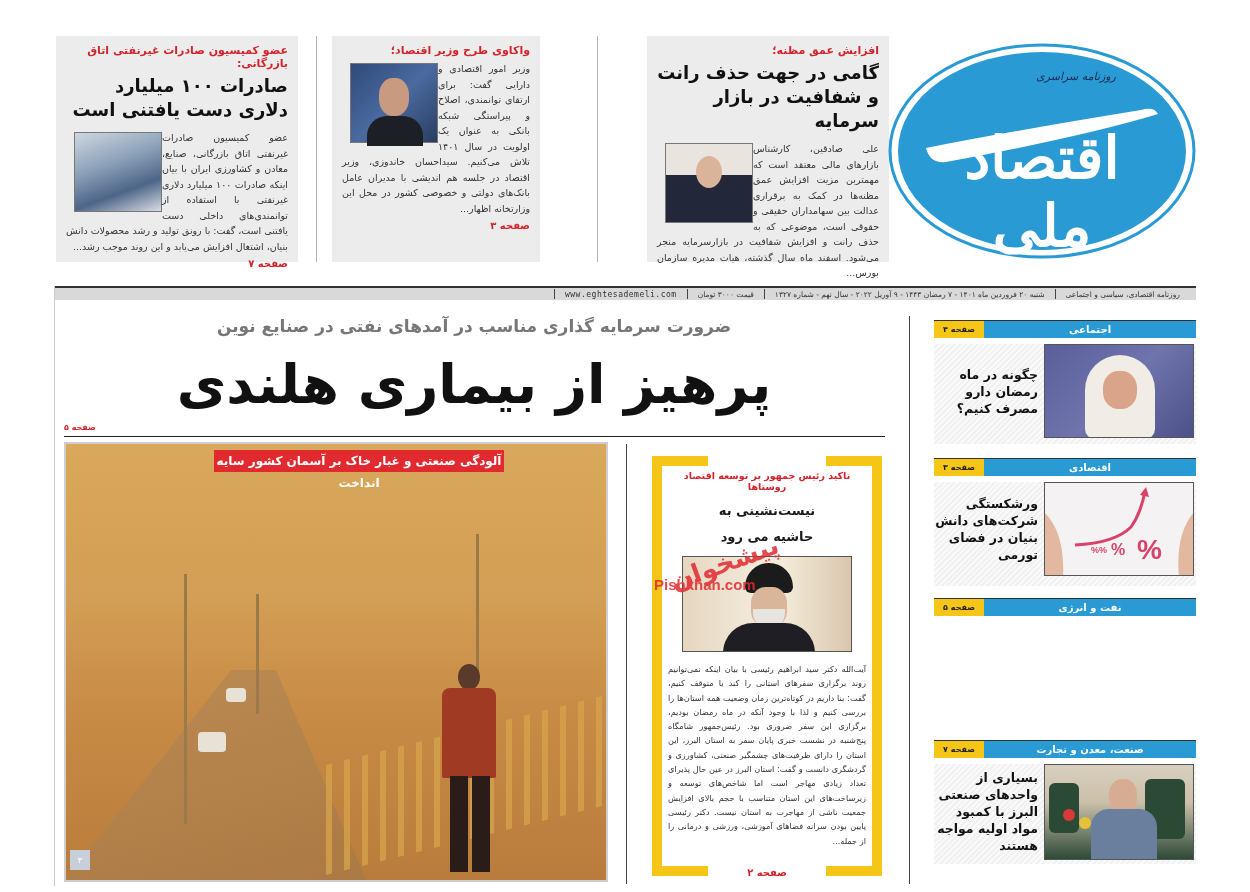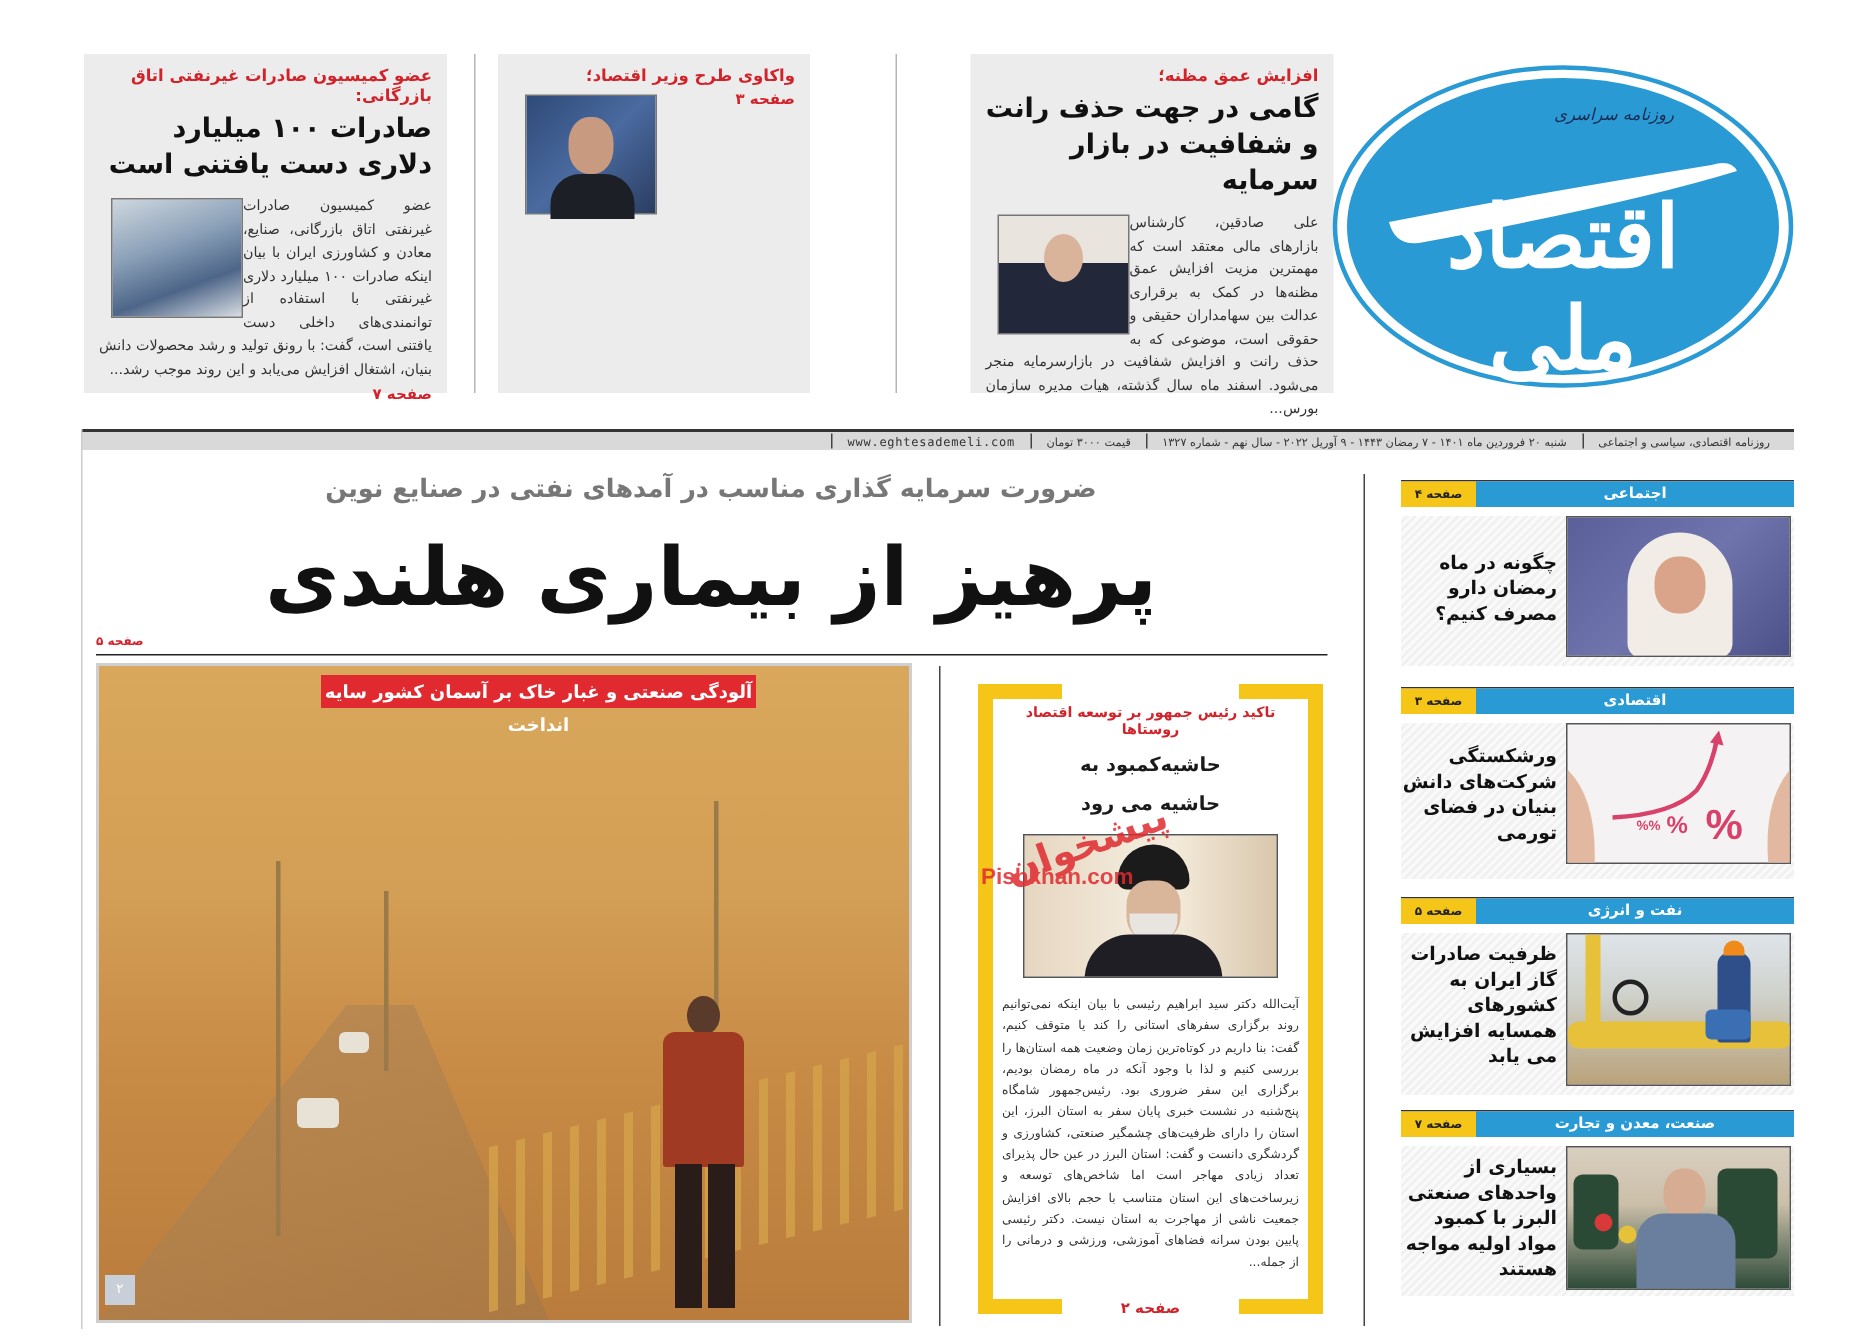--- a/index.html
+++ b/index.html
@@ -87,20 +87,21 @@
 </div>
 
 <div class="vsep" style="left:597px;"></div>
 
 <div class="teaser" style="left:332px; width:208px;">
   <div class="kicker">واکاوی طرح وزیر اقتصاد؛</div>
   <div class="photo" style="background:linear-gradient(135deg,#2e4a78 0%,#4a6aa0 50%,#2a3d60 100%);position:relative;">
     <div style="position:absolute;left:28px;top:14px;width:30px;height:38px;border-radius:45%;background:#c89a80;"></div>
     <div style="position:absolute;left:16px;top:52px;width:56px;height:30px;border-radius:20px 20px 0 0;background:#1d1f26;"></div>
   </div>
+  <div class="body">وزیر امور اقتصادی و دارایی گفت: برای ارتقای توانمندی، اصلاح و پیراستگی شبکه بانکی به عنوان یک اولویت در سال ۱۴۰۱ تلاش می‌کنیم. سیداحسان خاندوزی، وزیر اقتصاد در جلسه هم اندیشی با مدیران عامل بانک‌های دولتی و خصوصی کشور در محل این وزارتخانه اظهار...</div>
   <div class="pageref">صفحه ۳</div>
 </div>
 
 <div class="vsep" style="left:316px;"></div>
 
 <div class="teaser" style="left:56px; width:242px;">
   <div class="kicker">عضو کمیسیون صادرات غیرنفتی اتاق بازرگانی:</div>
   <div class="headline">صادرات ۱۰۰ میلیارد دلاری دست یافتنی است</div>
   <div class="photo" style="background:linear-gradient(160deg,#cfd7df 0%,#8aa0b8 40%,#4d6588 70%,#d8dde3 100%);"></div>
   <div class="body">عضو کمیسیون صادرات غیرنفتی اتاق بازرگانی، صنایع، معادن و کشاورزی ایران با بیان اینکه صادرات ۱۰۰ میلیارد دلاری غیرنفتی با استفاده از توانمندی‌های داخلی دست یافتنی است، گفت: با رونق تولید و رشد محصولات دانش بنیان، اشتغال افزایش می‌یابد و این روند موجب رشد...</div>
@@ -157,21 +158,21 @@
 
 <div class="yframe">
   <div class="bar" style="left:0; top:0; width:56px; height:10px;"></div>
   <div class="bar" style="right:0; top:0; width:56px; height:10px;"></div>
   <div class="bar" style="left:0; top:0; width:10px; height:420px;"></div>
   <div class="bar" style="right:0; top:0; width:10px; height:420px;"></div>
   <div class="bar" style="left:0; bottom:0; width:56px; height:10px;"></div>
   <div class="bar" style="right:0; bottom:0; width:56px; height:10px;"></div>
   <div class="inner">
     <div class="kicker">تاکید رئیس جمهور بر توسعه اقتصاد روستاها</div>
-    <div class="headline">حاشیه‌کمبود به</div>
+    <div class="headline">نیست‌نشینی به</div>
     <div class="headline" style="margin-bottom:8px;">حاشیه می رود</div>
     <div class="photo">
       <div class="turban"></div>
       <div class="face"></div>
       <div class="beard"></div>
       <div class="robe"></div>
     </div>
     <div class="body">آیت‌الله دکتر سید ابراهیم رئیسی با بیان اینکه نمی‌توانیم روند برگزاری سفرهای استانی را کند یا متوقف کنیم، گفت: بنا داریم در کوتاه‌ترین زمان وضعیت همه استان‌ها را بررسی کنیم و لذا با وجود آنکه در ماه رمضان بودیم، برگزاری این سفر ضروری بود. رئیس‌جمهور شامگاه پنج‌شنبه در نشست خبری پایان سفر به استان البرز، این استان را دارای ظرفیت‌های چشمگیر صنعتی، کشاورزی و گردشگری دانست و گفت: استان البرز در عین حال پذیرای تعداد زیادی مهاجر است اما شاخص‌های توسعه و زیرساخت‌های این استان متناسب با حجم بالای افزایش جمعیت ناشی از مهاجرت به استان نیست. دکتر رئیسی پایین بودن سرانه فضاهای آموزشی، ورزشی و درمانی را از جمله...</div>
   </div>
   <div class="pageref">صفحه ۲</div>
@@ -215,31 +216,20 @@
     </div>
     <div class="title">ورشکستگی شرکت‌های دانش بنیان در فضای تورمی</div>
   </div>
 </div>
 
 <div class="rcol" style="top:596px;">
   <div class="hdr">
     <div class="cat">نفت و انرژی</div>
     <div class="pg">صفحه ۵</div>
   </div>
-  <div class="content" style="height:108px;">
-    <div class="pic" style="height:102px;background:linear-gradient(180deg,#dfe4ea 0%,#cfd2cc 40%,#b9a27a 100%);">
-      <div style="position:absolute;left:0;top:58px;width:150px;height:18px;background:#e7c13a;border-radius:8px;"></div>
-      <div style="position:absolute;left:12px;top:0;width:10px;height:70px;background:#e7c13a;"></div>
-      <div style="position:absolute;left:30px;top:30px;width:24px;height:24px;border:3px solid #222;border-radius:50%;"></div>
-      <div style="position:absolute;left:100px;top:12px;width:22px;height:60px;background:#2f4f8a;border-radius:8px 8px 2px 2px;"></div>
-      <div style="position:absolute;left:104px;top:4px;width:14px;height:10px;background:#f08a1a;border-radius:7px 7px 0 0;"></div>
-      <div style="position:absolute;left:92px;top:50px;width:30px;height:20px;background:#3a6fb3;border-radius:4px;"></div>
-    </div>
-    <div class="title">ظرفیت صادرات گاز ایران به کشورهای همسایه افزایش می یابد</div>
-  </div>
 </div>
 
 <div class="rcol" style="top:738px;">
   <div class="hdr">
     <div class="cat">صنعت، معدن و تجارت</div>
     <div class="pg">صفحه ۷</div>
   </div>
   <div class="content" style="height:100px;">
     <div class="pic" style="height:96px;background:linear-gradient(180deg,#d9cfbf 0%,#cbbfa9 40%,#2d4a38 100%);">
       <div style="position:absolute;left:100px;top:14px;width:40px;height:60px;background:#2a4a36;border-radius:6px;"></div>

